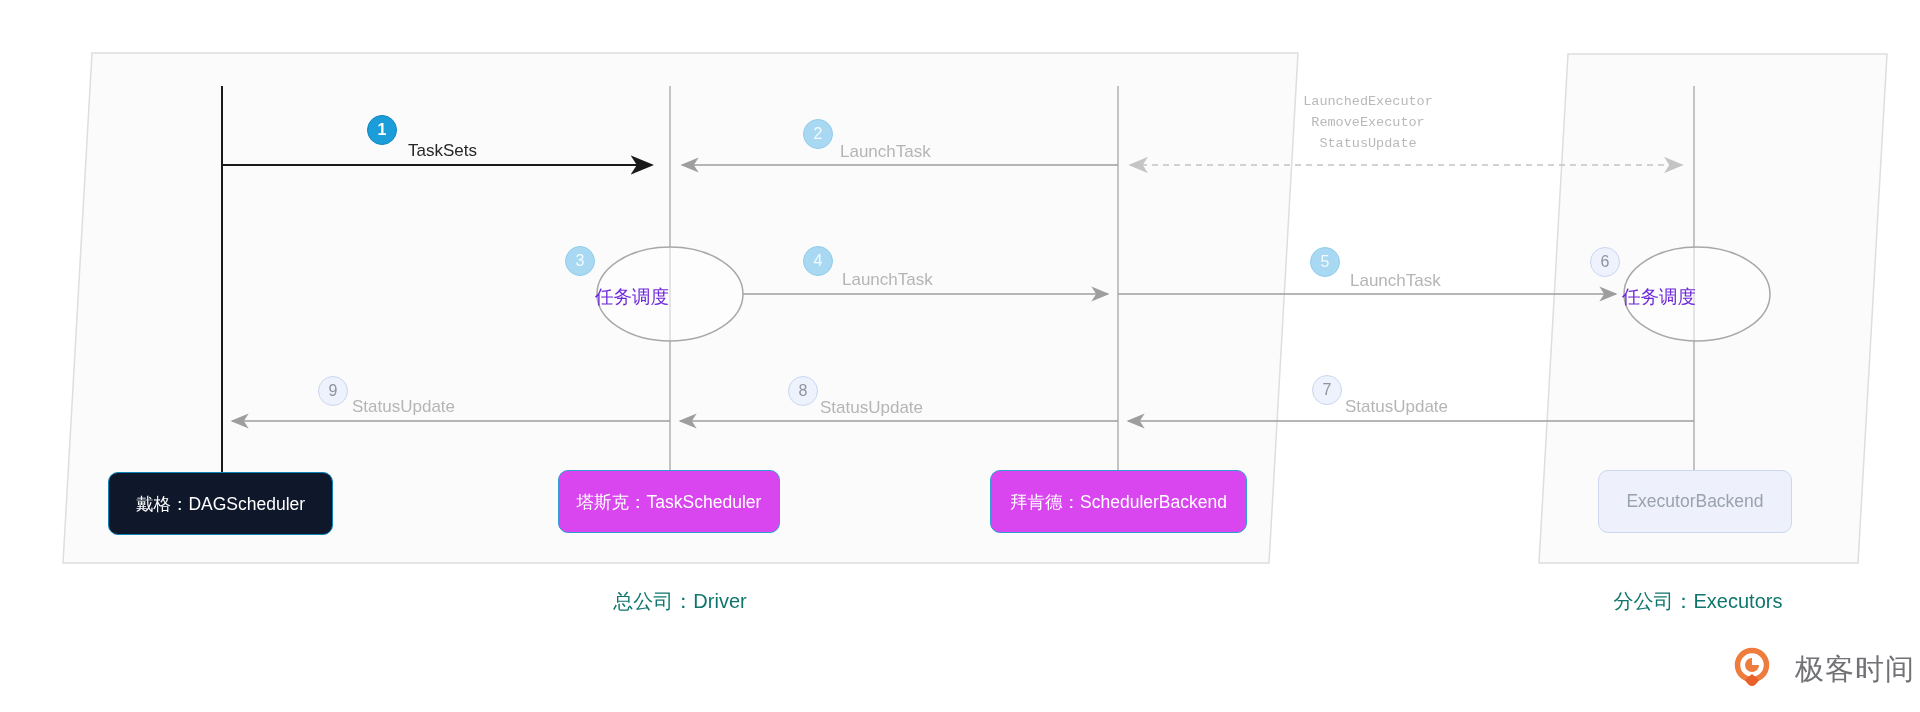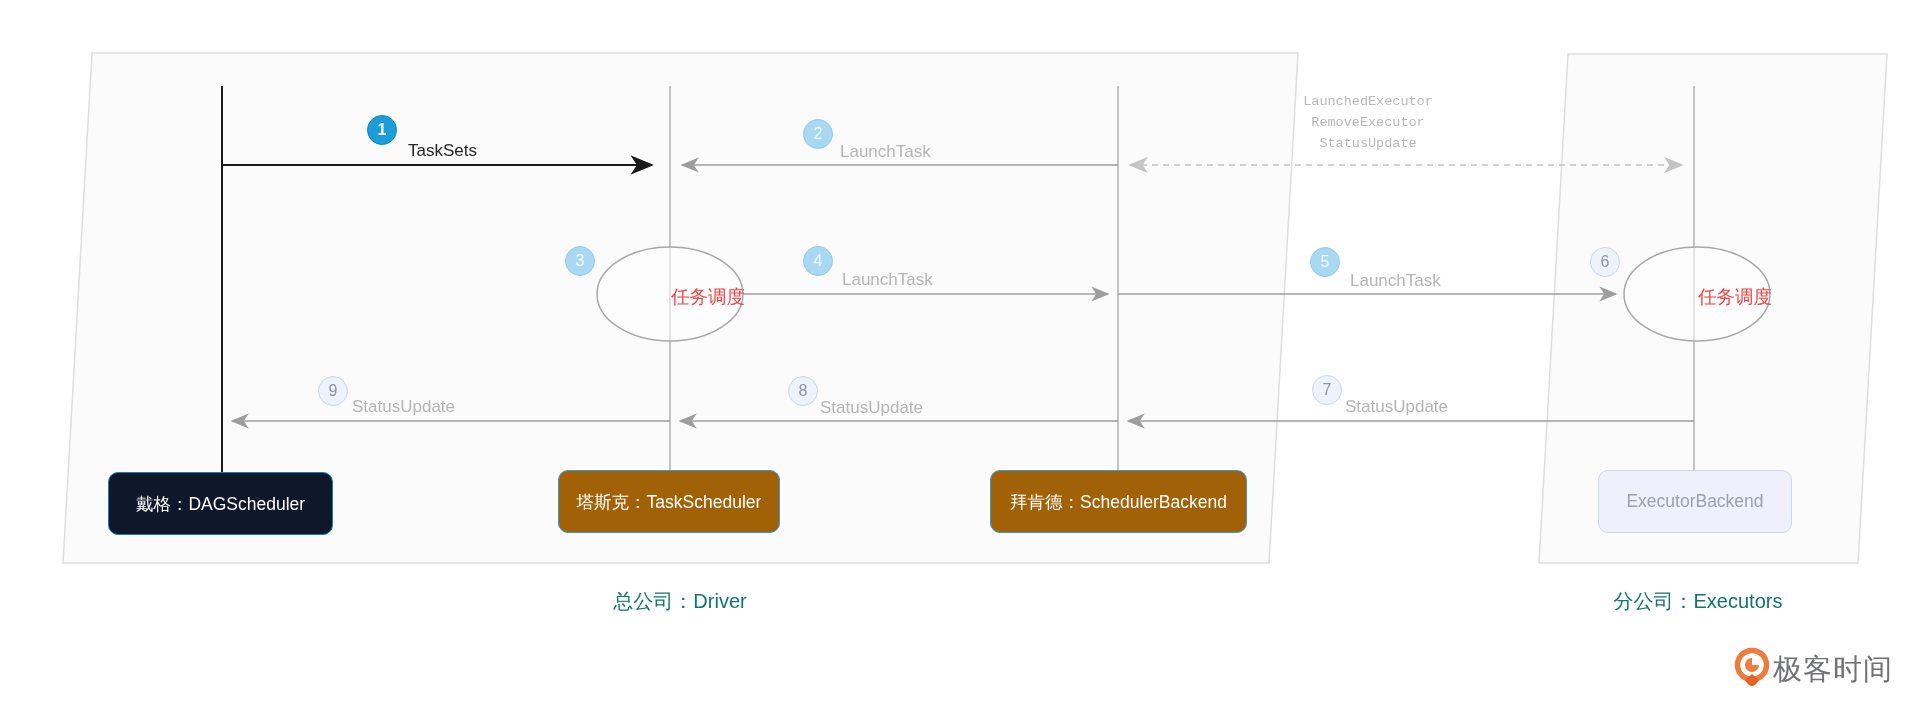--- a/index.html
+++ b/index.html
@@ -14,32 +14,32 @@
   .badge.light{background:#a9d9f2;border:1.5px solid #8fcdec;color:#f2fafe;}
   .badge.outline{background:#eef2fc;border:1.5px solid #c9d6f0;color:#8e939d;}
 
   .msg-label{position:absolute;font-size:17px;color:#b5b5b5;white-space:nowrap;}
   .msg-label.dark{color:#262626;}
 
   .channel-label{position:absolute;width:220px;text-align:center;font-size:13.5px;
                  line-height:21px;color:#b9b9b9;}
   .channel-label span{display:block;}
 
-  .activity-label{position:absolute;width:150px;text-align:right;font-size:18.5px;color:#ef4444;}
+  .activity-label{position:absolute;width:150px;text-align:left;font-size:18.5px;color:#6d28d9;}
 
   .actor-box{position:absolute;height:63px;border-radius:10px;box-sizing:border-box;
              display:flex;align-items:center;justify-content:center;
              font-size:17.5px;white-space:nowrap;}
   .actor-box.primary{background:#0f172a;border:1.5px solid #0e82b6;color:#ffffff;}
-  .actor-box.secondary{background:#a16207;border:1.5px solid #2f9fd4;color:#ffffff;}
+  .actor-box.secondary{background:#d946ef;border:1.5px solid #2f9fd4;color:#ffffff;}
   .actor-box.muted{background:#eef1fb;border:1.5px solid #ccd7f0;color:#9aa1af;}
 
   .group-label{position:absolute;width:240px;text-align:center;font-size:20px;color:#0f766e;}
 
-  .logo{position:absolute;left:1732px;top:646px;display:flex;align-items:center;gap:1px;}
+  .logo{position:absolute;left:1732px;top:646px;display:flex;align-items:center;gap:23px;}
   .logo-text{font-size:29px;color:#717276;font-weight:500;letter-spacing:1px;}
 </style>
 </head>
 <body>
 
 <div id="stage">
 
   <svg id="wires" width="1920" height="712" viewBox="0 0 1920 712">
     <defs>
       <marker id="ah-black" viewBox="0 0 12 10" refX="11" refY="5" markerWidth="13" markerHeight="11" orient="auto-start-reverse">

